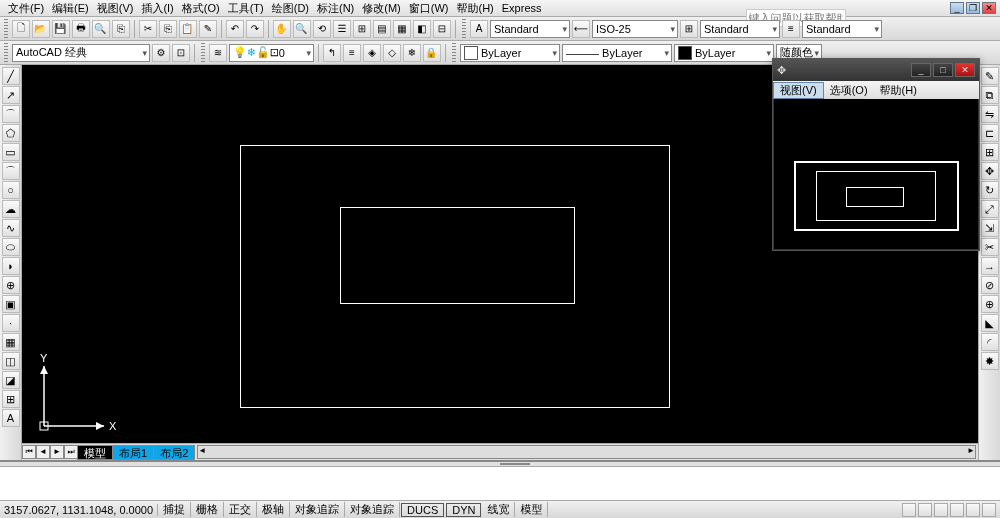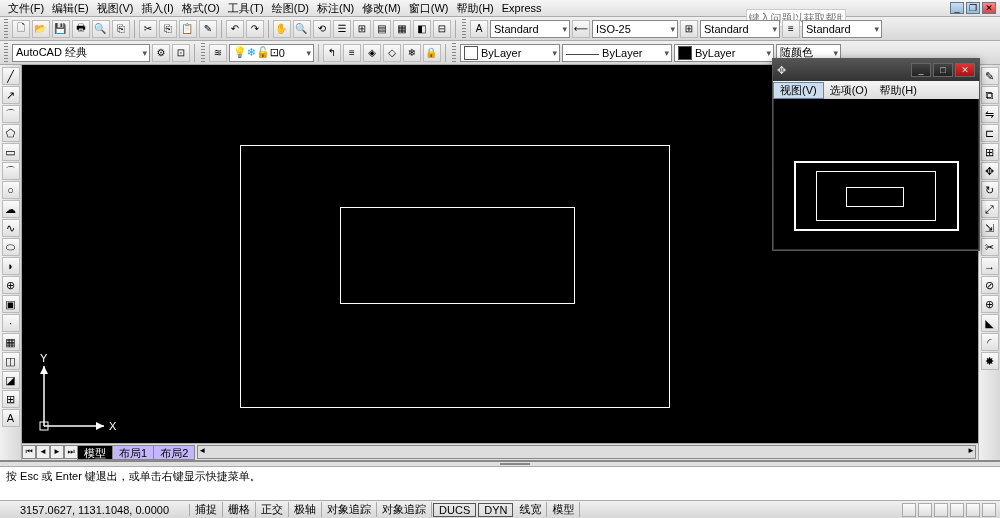--- a/index.html
+++ b/index.html
@@ -31,21 +31,21 @@
 
 .canvas-wrap { flex: 1; display: flex; flex-direction: column; background: #000; position: relative; }
 .canvas { flex: 1; position: relative; background: #000; }
 .rect { position: absolute; border: 1px solid #fff; }
 .ucs { position: absolute; left: 12px; bottom: 5px; }
 .ucs svg { overflow: visible; }
 
 
 .layout-tabs { height: 17px; background: #e0e0e0; display: flex; align-items: center; border-top: 1px solid #aaa; font-size: 11px; }
 .lt-btn { width: 14px; height: 14px; border: 1px solid #888; background: #f0f0f0; text-align: center; line-height: 12px; font-size: 8px; }
-.lt-tab { padding: 0 6px; border: 1px solid #888; background: #c4b5fd; height: 15px; line-height: 15px; margin-left: -1px; }
+.lt-tab { padding: 0 6px; border: 1px solid #888; background: #0ea5e9; height: 15px; line-height: 15px; margin-left: -1px; }
 .lt-tab.active { background: #000; color: #fff; }
 .lt-scroll { flex: 1; height: 14px; margin: 0 2px; background: #ddd; border: 1px solid #888; position: relative; }
 .lt-scroll::before { content: "◄"; position: absolute; left: 0; font-size: 8px; }
 .lt-scroll::after { content: "►"; position: absolute; right: 0; font-size: 8px; }
 
 
 .birdview { position: absolute; top: 58px; right: 20px; width: 208px; background: #333; border: 1px solid #555; box-shadow: 0 2px 8px rgba(0,0,0,.4); }
 .bv-title { height: 22px; background: linear-gradient(#555,#333); display: flex; align-items: center; padding: 0 4px; color: #ddd; font-size: 11px; }
 .bv-title .bv-ctrl { margin-left: auto; display: flex; gap: 2px; }
 .bv-title .bv-ctrl span { width: 20px; height: 14px; background: linear-gradient(#444,#222); border: 1px solid #666; text-align: center; font-size: 9px; line-height: 12px; }
@@ -61,21 +61,21 @@
 .bv-rect.thick { border: 2px solid #fff; }
 
 
 .cmdwin { height: 40px; background: #fff; border-top: 2px solid #888; }
 .cmd-split { height: 5px; background: #e0e0e0; border-bottom: 1px solid #aaa; position: relative; }
 .cmd-split::after { content: ""; position: absolute; left: 50%; top: 1px; width: 30px; height: 2px; background: #888; }
 .cmd-lines { padding: 2px 6px; font-size: 11px; font-family: SimSun, monospace; }
 
 
 .statusbar { height: 18px; background: linear-gradient(#f0f0f0,#d8d8d8); border-top: 1px solid #aaa; display: flex; align-items: center; font-size: 11px; }
-.sb-coord { padding: 0 20px; border-right: 1px solid #aaa; }
+.sb-coord { padding: 0 4px; border-right: 1px solid #aaa; }
 .sb-btn { padding: 0 5px; border-right: 1px solid #aaa; cursor: pointer; }
 .sb-btn.boxed { border: 1px solid #555; margin: 0 1px; }
 .sb-spacer { flex: 1; }
 .sb-icons { display: flex; gap: 2px; padding: 0 4px; }
 .sb-icons span { width: 14px; height: 14px; background: linear-gradient(#fafafa,#ddd); border: 1px solid #aaa; }
 </style>
 </head>
 <body>
 
 <div class="menubar">
@@ -175,21 +175,21 @@
     <span class="color-box" style="background:#fff"></span>
       <span>ByLayer</span>
   </div>
   <div class="combo" style="width:110px">
     <span>———</span>&nbsp;<span>ByLayer</span>
   </div>
   <div class="combo" style="width:100px">
     <span class="color-box" style="background:#000"></span>
       <span>ByLayer</span>
   </div>
-  <div class="combo" style="width:65px">
+  <div class="combo" style="width:46px">
       <span>随颜色</span>
     </div>
 </div>
 
 <div class="main">
   <div class="left-tools">
     <div class="vtool">╱</div>
     <div class="vtool">↗</div>
     <div class="vtool">⌒</div>
     <div class="vtool">⬠</div>
@@ -280,21 +280,20 @@
   <div class="bv-canvas">
     <div class="bv-rect thick" style="left:20px;top:62px;width:165px;height:70px;"></div>
     <div class="bv-rect" style="left:42px;top:72px;width:120px;height:50px;"></div>
     <div class="bv-rect" style="left:72px;top:88px;width:58px;height:20px;"></div>
   </div>
 </div>
 
 <div class="cmdwin" style="position:relative">
   <div class="cmd-split"></div>
   <div class="cmd-lines">
-    <div>按 Esc 或 Enter 键退出，或单击右键显示快捷菜单。</div>
   </div>
 </div>
 
 <div class="statusbar">
   <div class="sb-coord">3157.0627, 1131.1048, 0.0000</div>
   <div class="sb-btn">捕捉</div>
   <div class="sb-btn">栅格</div>
   <div class="sb-btn">正交</div>
   <div class="sb-btn">极轴</div>
   <div class="sb-btn">对象追踪</div>

